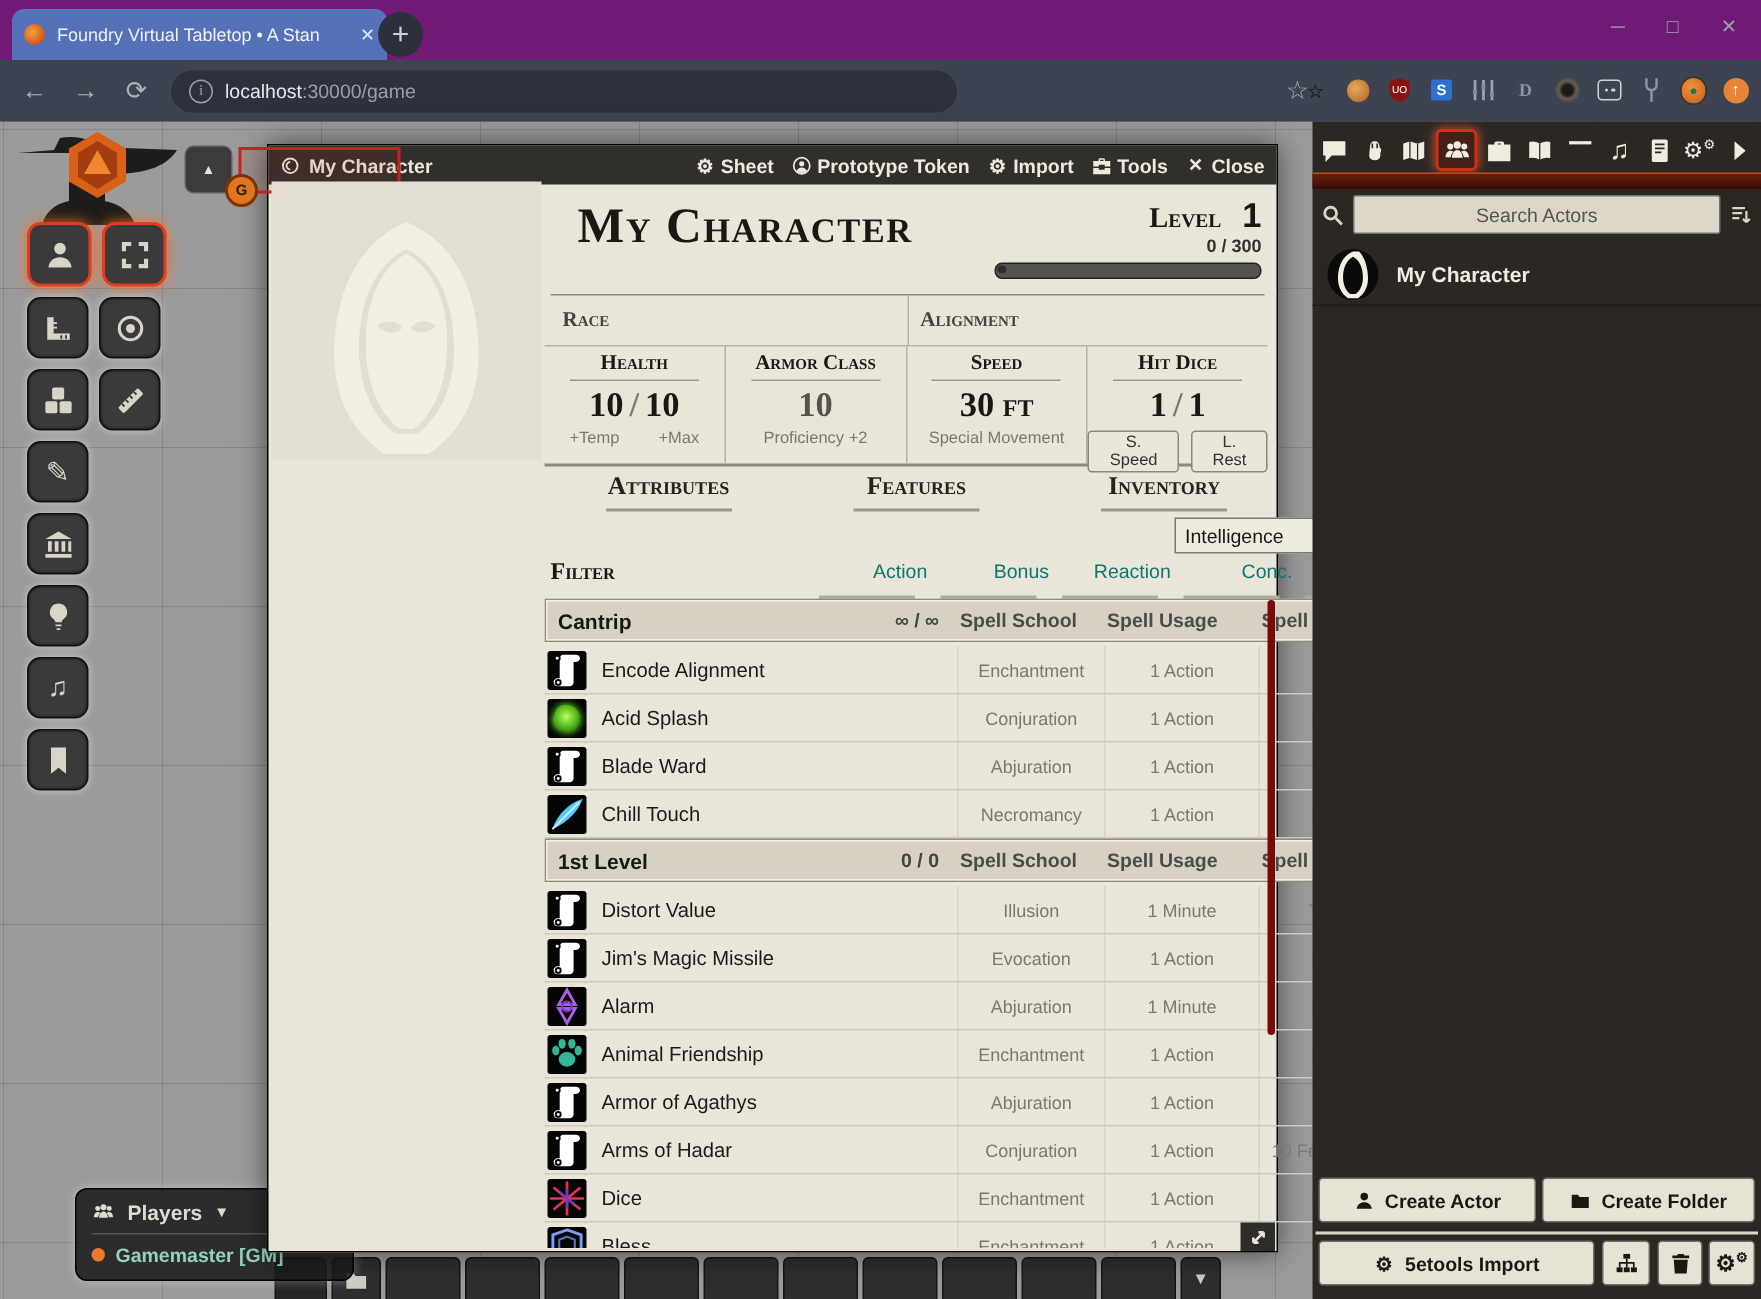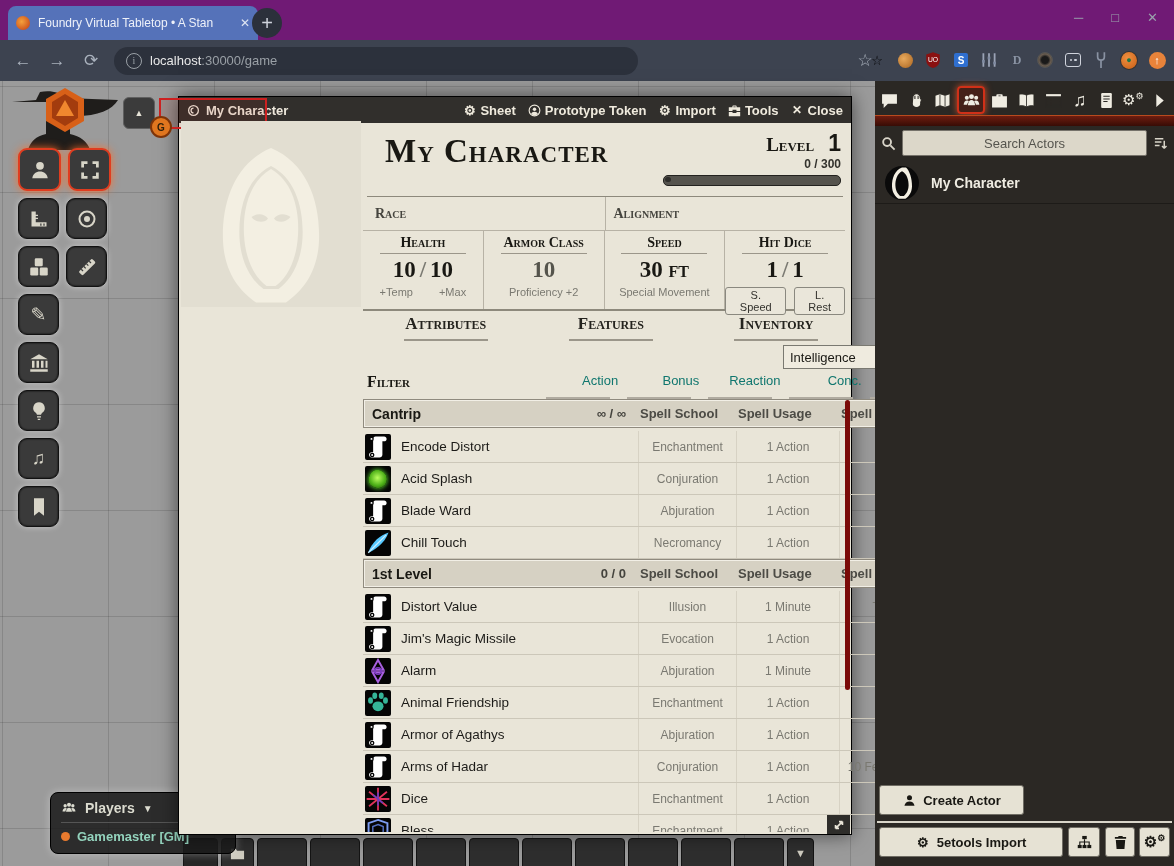--- a/index.html
+++ b/index.html
@@ -532,21 +532,21 @@
               <span style="color:#fff;">
                 <svg viewBox="0 0 16 16" width="100%" height="100%" fill="currentColor" xmlns="http://www.w3.org/2000/svg">
                   <path d="M4.5 1.5h7.2c1 0 1.6.7 1.6 1.5S12.7 4.5 11.7 4.5h-1v8.3c0 .9-.8 1.7-1.8 1.7H4.2c-1 0-1.7-.8-1.7-1.7s.7-1.6 1.7-1.6h.8V3.1c0-.9.6-1.6 1.5-1.6z"></path>
                   <circle cx="4" cy="3" r="1.4" fill="#050505"></circle>
                   <circle cx="4" cy="3" r=".6" fill="#fff"></circle>
                   <circle cx="4.4" cy="12.9" r="1.4" fill="#050505"></circle>
                   <circle cx="4.4" cy="12.9" r=".6" fill="#fff"></circle>
                 </svg>
               </span>
             </span>
-            <span class="spell-name">Encode Distort</span>
+            <span class="spell-name">Encode Alignment</span>
           </div>
           <div>Enchantment</div>
           <div>1 Action</div>
           <div>Self</div>
           <div class="row-controls">
             <span class="ic" style="width: 13px; height: 13px; display: flex; align-items: center; justify-content: center;">
               <svg viewBox="0 0 16 16" width="100%" height="100%" fill="currentColor" xmlns="http://www.w3.org/2000/svg">
                 <rect x="1.5" y="3" width="11" height="11.5" rx="1.6" fill="none" stroke="currentColor" stroke-width="1.5"></rect>
                 <path d="M6 11l1-3.2L12.6 2l2 2L9 9.6z"></path>
               </svg>
@@ -1044,20 +1044,28 @@
       </div>
     <div class="sb-btn" style="left:4px;top:704px;width:145px;">
       <span class="ic">
           <svg viewBox="0 0 16 16" width="13" height="13" fill="currentColor">
             <circle cx="8" cy="4.6" r="3.1"></circle>
             <path d="M1.8 14.6c.5-3.6 3-5.4 6.2-5.4s5.7 1.8 6.2 5.4z"></path>
           </svg>
         </span>
       <span>Create Actor</span>
     </div>
+    <div class="sb-btn" style="left:153px;top:704px;width:142px;">
+      <span class="ic">
+          <svg viewBox="0 0 16 16" width="13" height="13" fill="currentColor">
+            <path d="M1 3h5l1.5 2H15v9H1z"></path>
+          </svg>
+        </span>
+      <span>Create Folder</span>
+    </div>
     <div id="sb-divider"></div>
     <div class="sb-btn" style="left:4px;top:746px;width:184px;">
       <span class="ic">⚙</span>
       <span>5etools Import</span>
     </div>
     <div id="sb-small-buttons">
         <div class="sb-btn" style="left: 193px; top: 746px; width: 32px;">
           <span class="ic" style="width: 15px; height: 15px; display: flex; align-items: center; justify-content: center;">
             <svg viewBox="0 0 16 16" width="100%" height="100%" fill="currentColor" xmlns="http://www.w3.org/2000/svg">
               <rect x="5.6" y="1" width="4.8" height="3.4"></rect>

